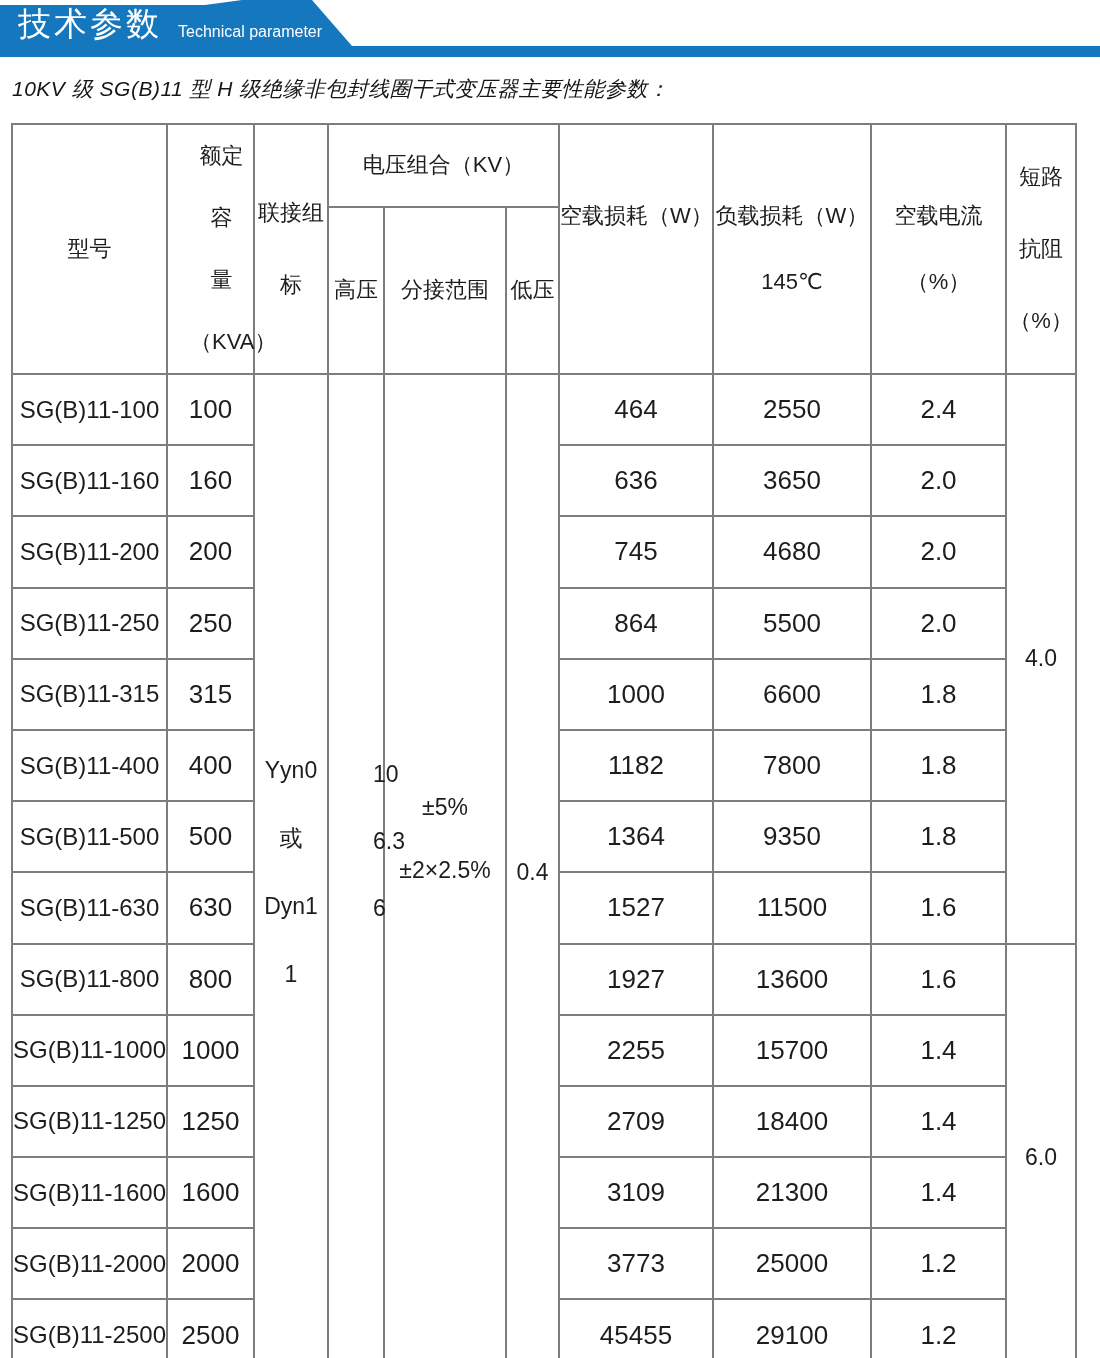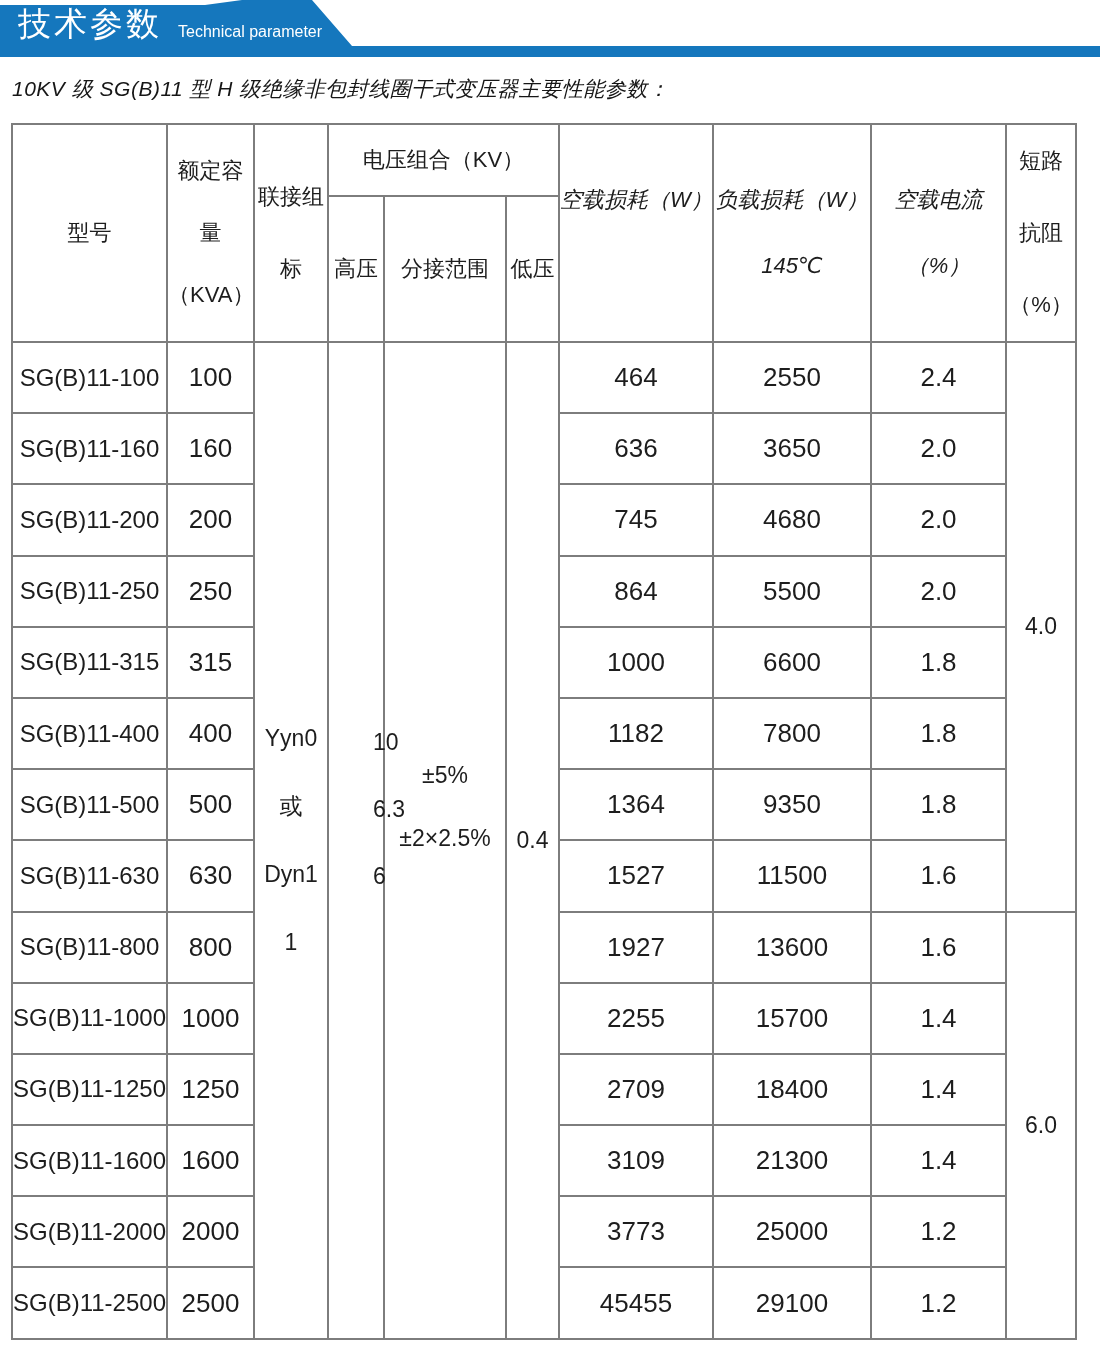--- a/index.html
+++ b/index.html
@@ -31,22 +31,22 @@
   }
   .spec th,.spec td{
     border:2px solid #7d7d7d;padding:0;margin:0;
     text-align:center;vertical-align:middle;
     font-weight:normal;color:#1d1d1d;overflow:visible;
   }
   .spec thead tr.h1{height:69px;}
   .spec thead tr.h2{height:139px;}
   .spec tbody tr{height:71.2px;}
   .hdr{font-size:22px;}
-  .lh62{line-height:62px;}
-  .lh66{line-height:66px;font-style:italic;}
+  .lh62{line-height:62px;padding-left:22px;}
+  .lh66{line-height:66px;}
   .lh72{line-height:72px;}
   .c-model{font-size:24px;letter-spacing:0;}
   .c-num{font-size:26px;border-radius:28px;}
   .c-mid{font-size:23px;}
   .lines-v{line-height:68px;font-size:23px;}
   .lines-hv{line-height:67px;font-size:23px;position:relative;top:-31px;padding-left:44px;}
   .lines-tap{line-height:63px;font-size:23px;position:relative;top:-33px;}
   .nowrap{white-space:nowrap;}
 </style>
 </head>

